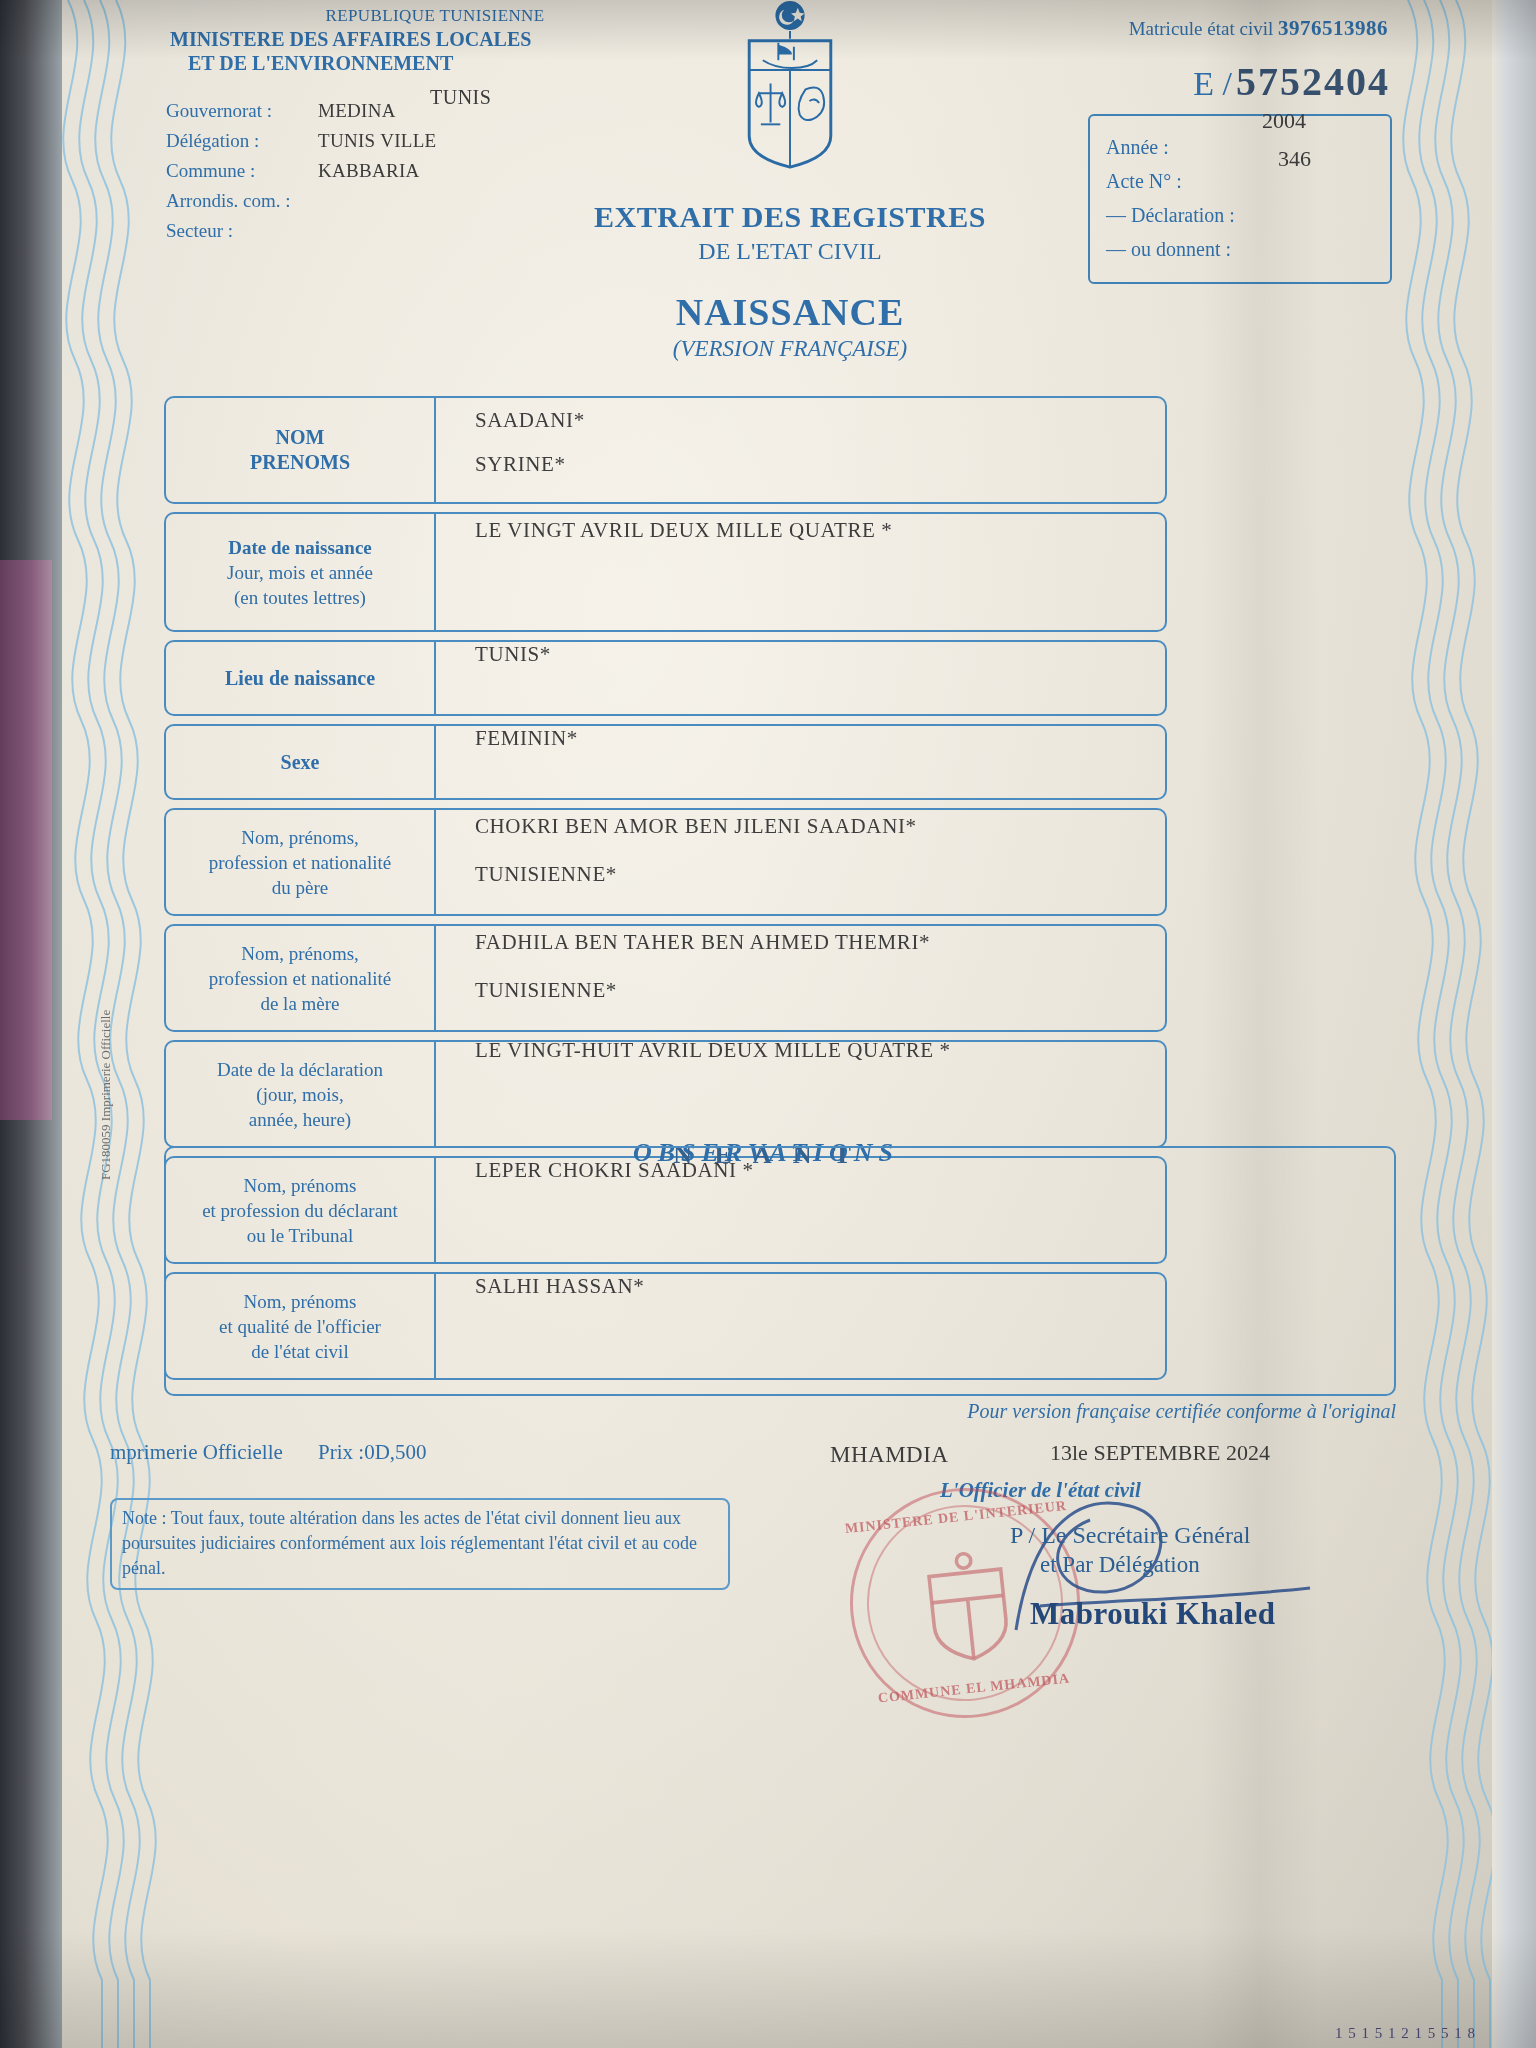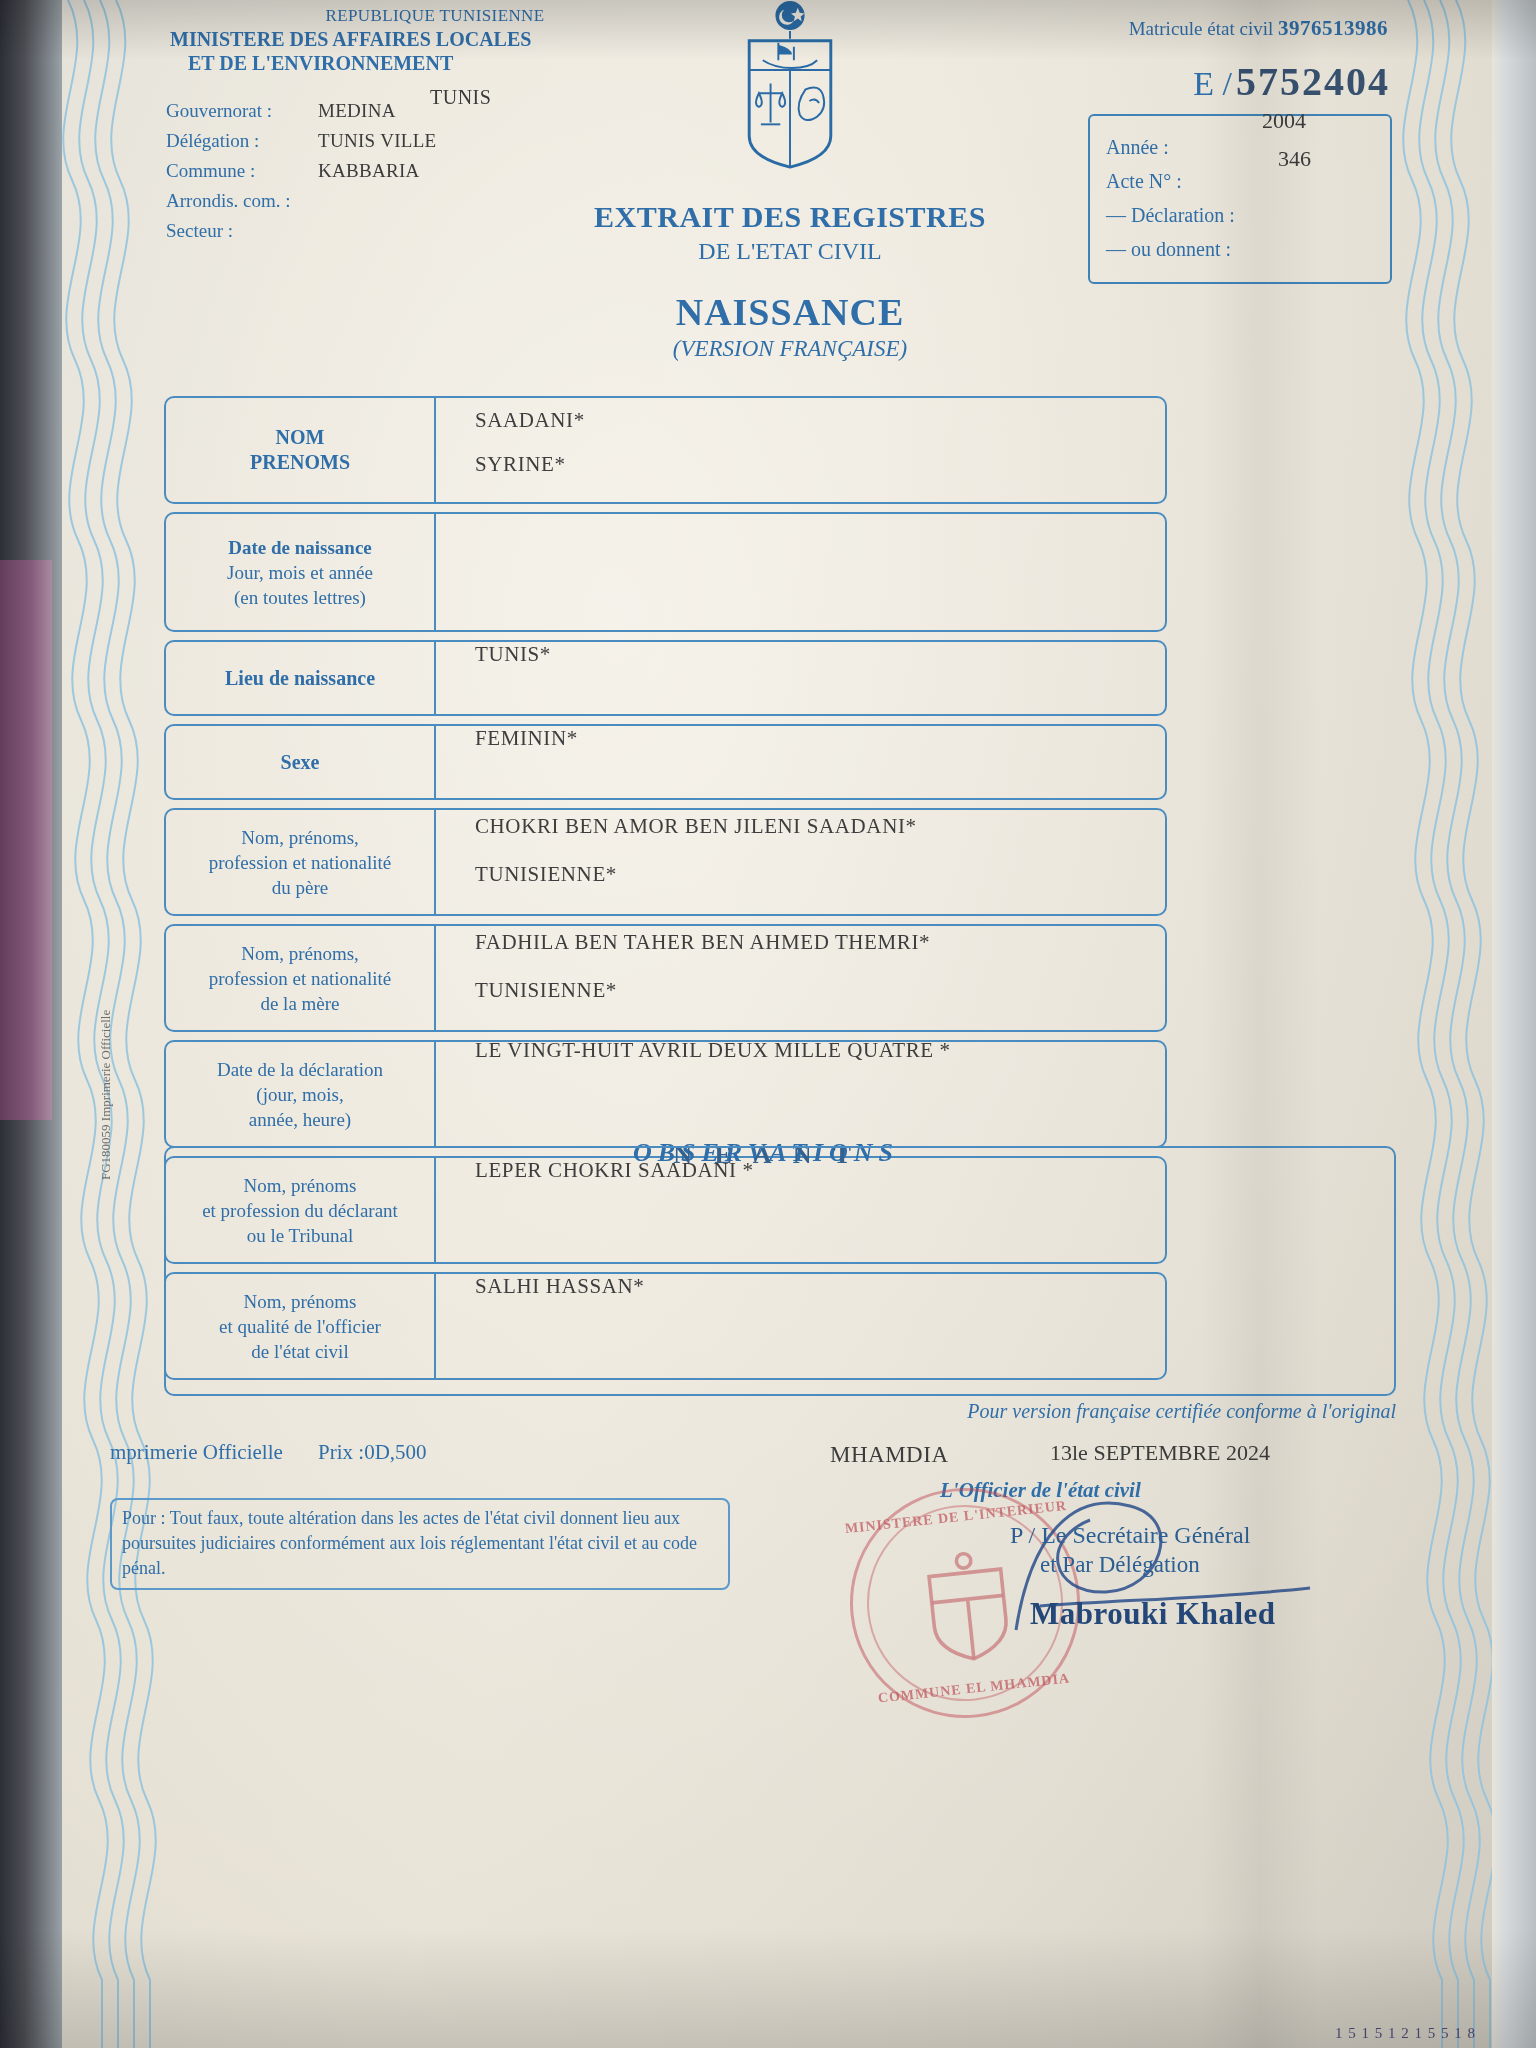--- a/index.html
+++ b/index.html
@@ -316,20 +316,23 @@
           <div class="line2" style="top:54px;">SYRINE*</div>
         </div>
       </div>
 
       <div class="frow">
         <div class="flabel h116">
           <div style="font-weight:bold">Date de naissance</div>
           <div>Jour, mois et année</div>
           <div>(en toutes lettres)</div>
         </div>
+        <div class="fval h116">
+          <div class="lineA" style="top:4px;">LE VINGT AVRIL  DEUX MILLE QUATRE *</div>
+        </div>
       </div>
 
       <div class="frow">
         <div class="flabel bold h72">
           <div>Lieu de naissance</div>
         </div>
         <div class="fval h72">
           <div class="lineA" style="top:0px;">TUNIS*</div>
         </div>
       </div>
@@ -416,21 +419,21 @@
     </div>
 
     <div class="place">MHAMDIA</div>
     <div class="datefr">
       <span>13</span><span style="">le</span>
       <span>SEPTEMBRE 2024</span>
     </div>
     <div class="officier">L'Officier de l'état civil</div>
 
     <div class="note">
-      <span>Pour :</span>
+      <span>Note :</span>
       <span>Tout faux, toute altération dans les actes de l'état civil donnent lieu aux poursuites judiciaires conformément aux lois réglementant l'état civil et au code pénal.</span>
     </div>
 
     <div class="stamp">
       <div class="inner"></div>
       <div class="txt-top">MINISTERE DE L'INTERIEUR</div>
       <div class="txt-bot">COMMUNE EL MHAMDIA</div>
       <svg viewBox="0 0 100 100" style="position:absolute; left:55px; top:58px; width:120px; height:120px; opacity:.7;">
         <g fill="none" stroke="rgba(185,65,75,.8)" stroke-width="3">
           <path d="M20 20 L80 20 L80 62 Q80 82 50 92 Q20 82 20 62 Z"></path>

